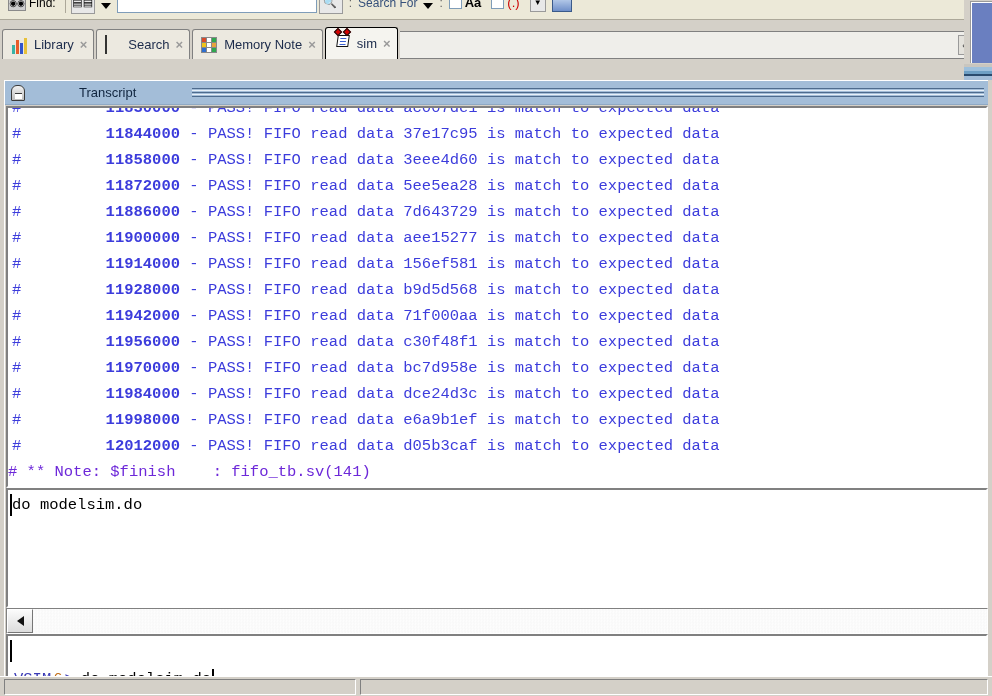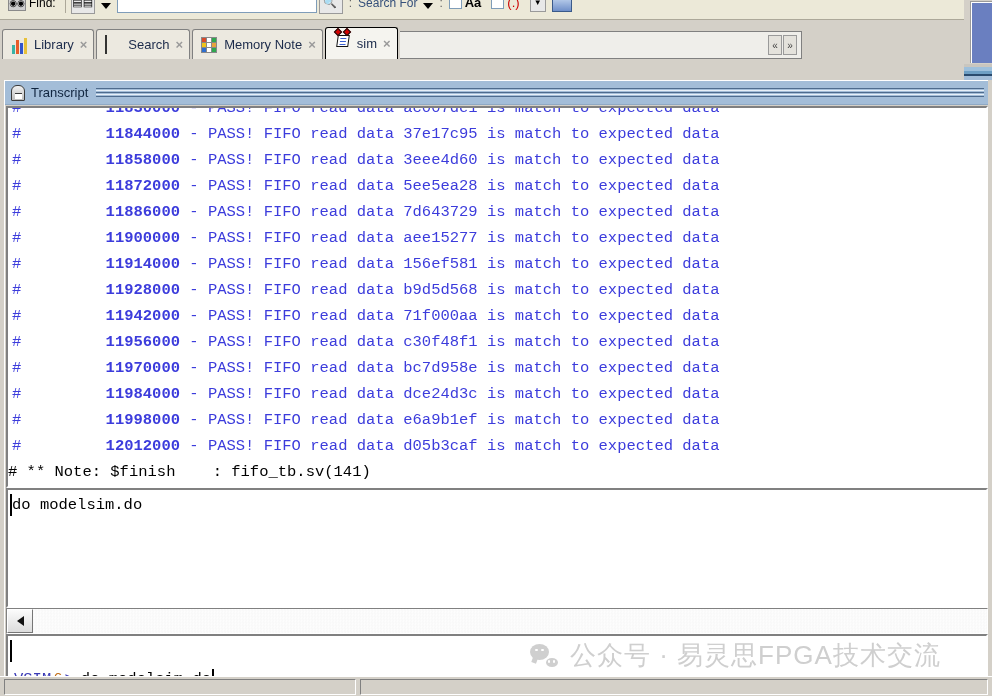--- a/index.html
+++ b/index.html
@@ -87,21 +87,21 @@
   .tb-blue-icon {
     width: 20px; height: 18px;
     background: linear-gradient(#cfe0f5,#6f8fc9);
     border: 1px solid #3a5a8a;
   }
   .tb-colon { color: #666; margin-right: 6px; font-size: 12px; }
 
   
   .tabrow {
     position: absolute; left: 0; top: 22px;
-    width: 802px; height: 36px;
+    width: 992px; height: 36px;
     background: #d4d0c8;
     display: flex; align-items: flex-end;
     padding-left: 2px;
   }
   .tab {
     display: flex; align-items: center;
     height: 30px;
     padding: 0 6px 0 8px;
     background: #ece9e0;
     border: 1px solid #808080;
@@ -217,20 +217,21 @@
     background: #d4d0c8;
     border-top: 1px solid #fff;
     border-left: 1px solid #fff;
   }
   .tw-title {
     height: 24px;
     background: #a3bdd8;
     display: flex; align-items: center;
     padding-left: 6px;
     border-bottom: 1px solid #8fa9c4;
+    gap: 48px;
   }
   .tw-title-ico {
     width: 14px; height: 16px;
     margin-right: 6px;
     background: linear-gradient(180deg,#f2f2f2,#bdbdbd);
     border: 1.5px solid #3b3b3b;
     border-radius: 6px 6px 1px 1px;
     position: relative;
     flex: 0 0 14px;
   }
@@ -266,21 +267,21 @@
     width: 100%;
     font-family: "Liberation Mono", monospace;
     font-size: 15.5px;
     line-height: 26px;
     color: #3c3cdc;
     white-space: pre;
   }
   .logline { display: block; height: 26px; }
   .lhash { display:inline-block; width: 22px; padding-left:4px; }
   .ltime { display:inline-block; width: 150px; text-align:right;font-weight:bold; }
-  .lnote { color:#000000; }
+  .lnote { color:#6d28d9; }
 
   
   .cmdwrap {
     position: relative;
     height: 120px;
     background: #fff;
     border: 2px solid;
     border-color: #808080 #fff #fff #808080;
     margin: 0 0 0 1px;
     overflow: hidden;
@@ -543,30 +544,19 @@
       <div class="promptline">
         <span class="prompt-vsim">VSIM</span>
         <span class="prompt-num">6</span>
         <span class="prompt-gt">&gt;</span>
         <span class="prompt-cmd">do modelsim.do</span>
         <span class="caret"></span>
       </div>
     </div>
   </div>
 
-  <div class="watermark">
-    <span class="wm-icon">
-      <span class="b1"></span>
-        <span class="b2"></span>
-      <span class="d d1"></span>
-        <span class="d d2"></span>
-      <span class="d d3"></span>
-        <span class="d d4"></span>
-    </span>
-    <span>公众号 · 易灵思FPGA技术交流</span>
-  </div>
 
   <div class="statusbar">
     <span class="sb-cell sb-1"></span>
     <span class="sb-cell sb-2"></span>
   </div>
 
 </div>
 
 </body></html>

